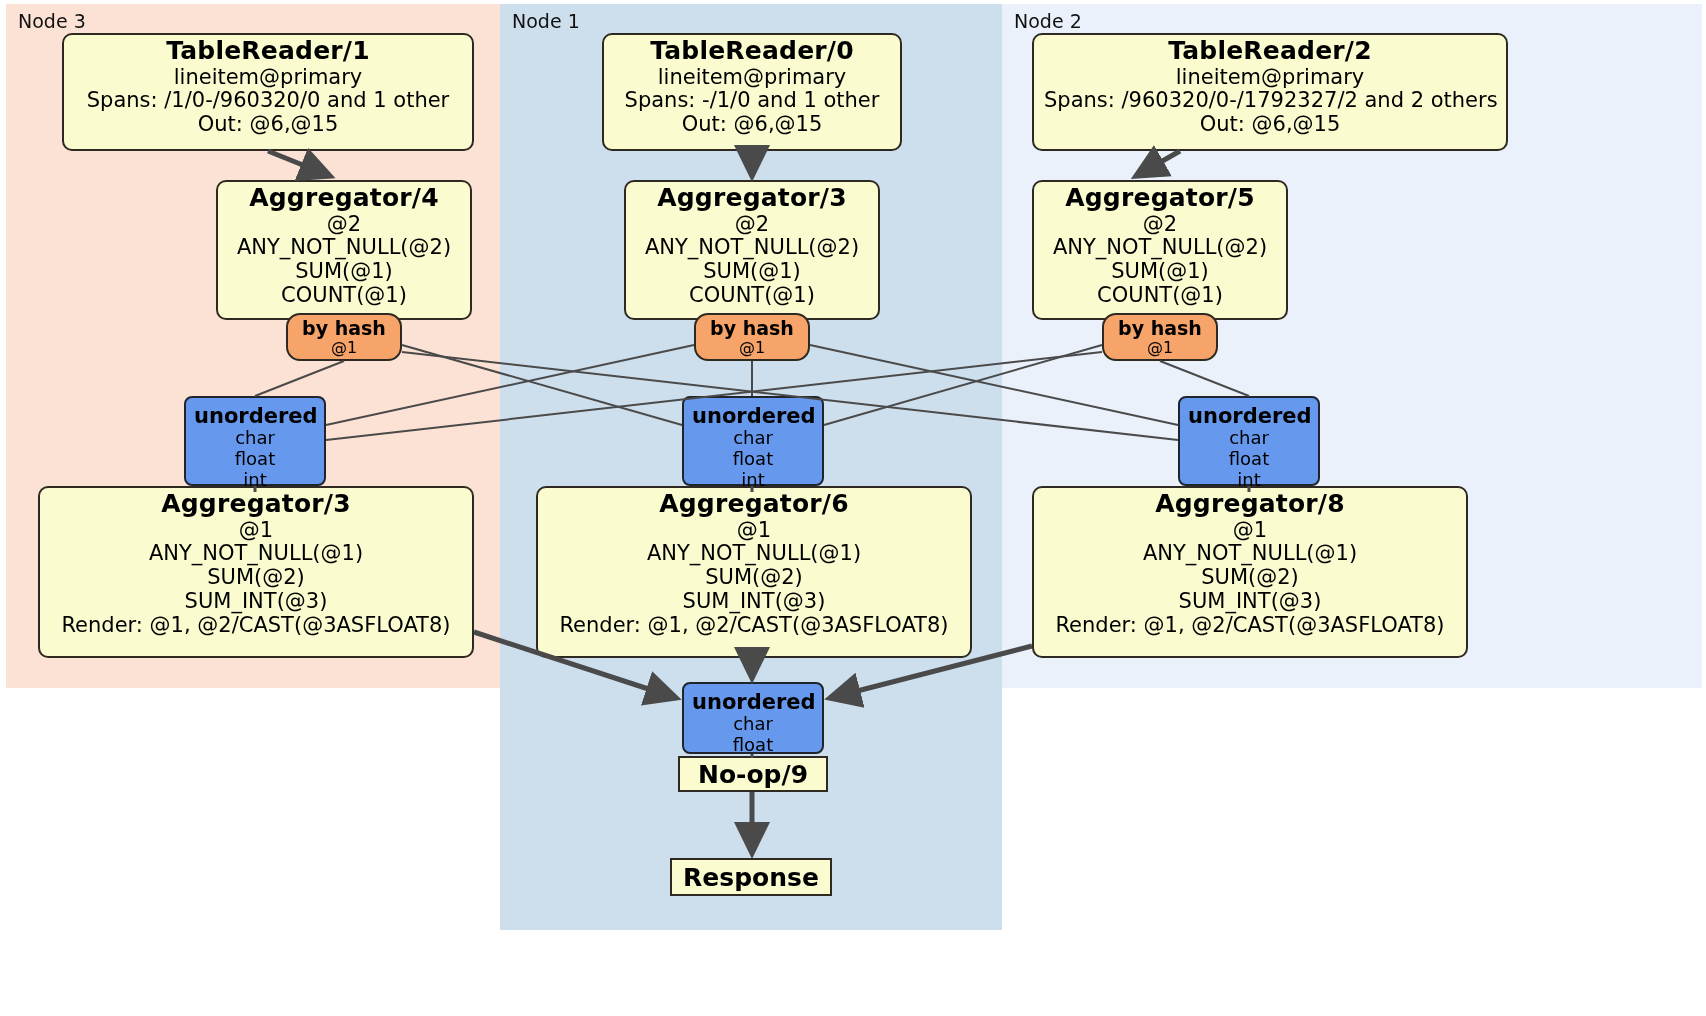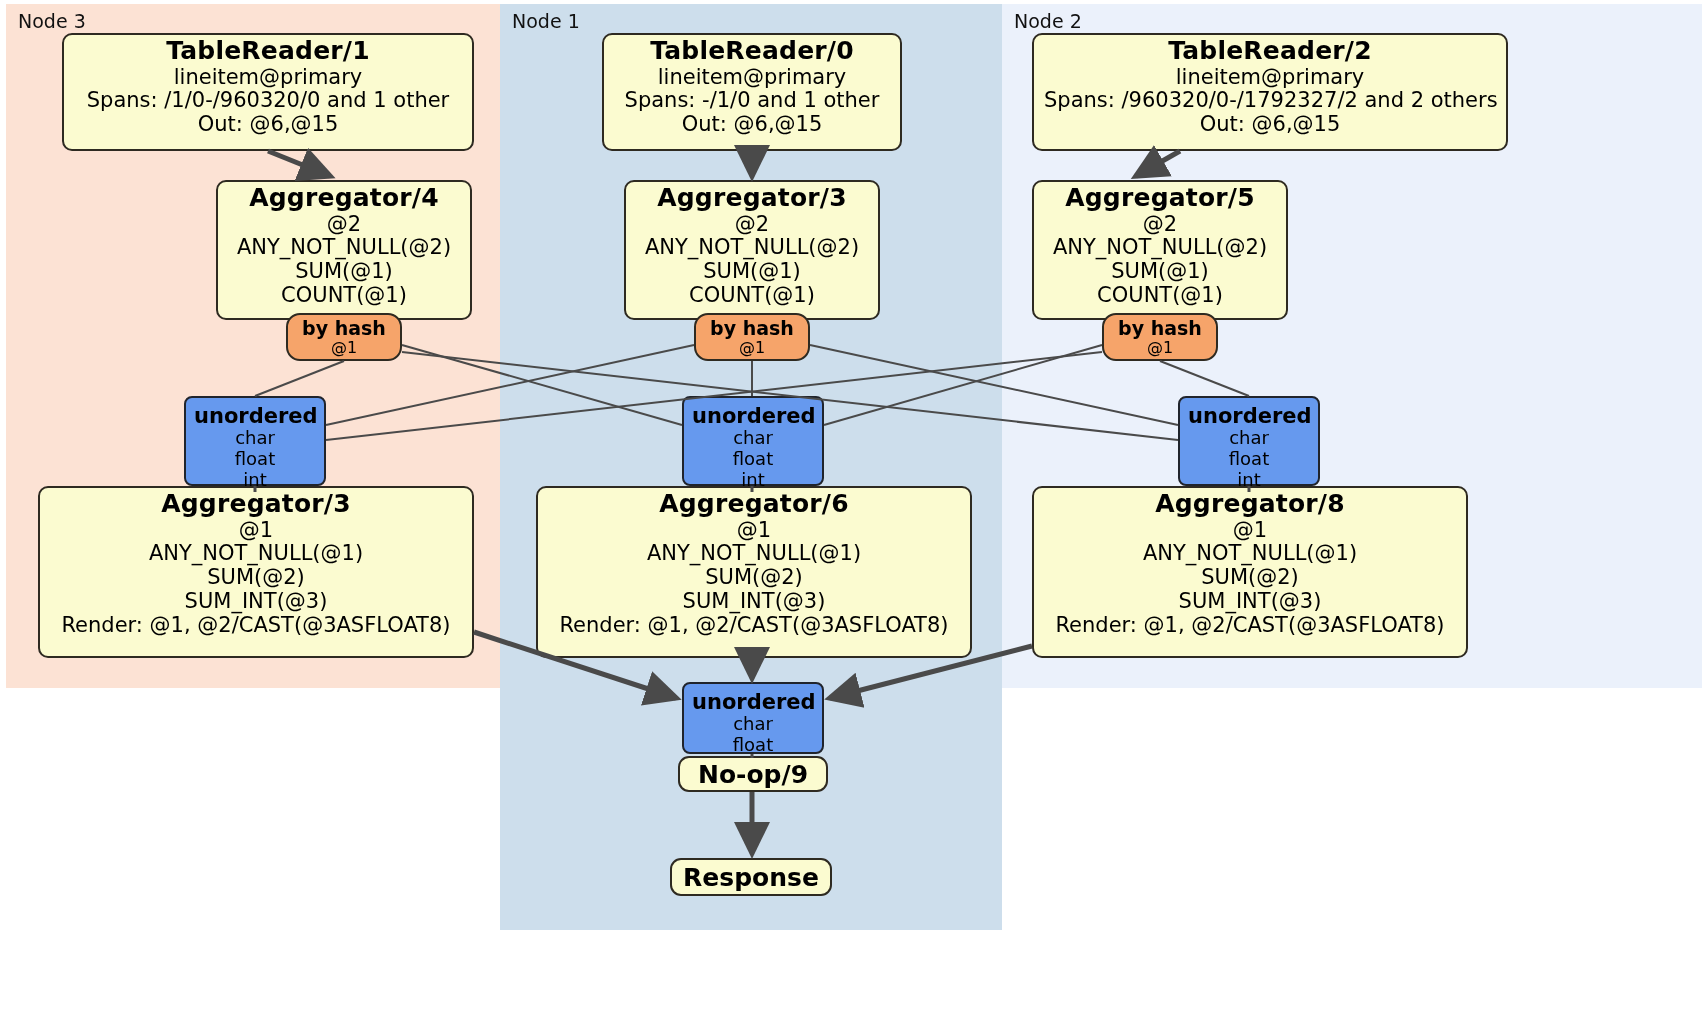--- a/index.html
+++ b/index.html
@@ -105,21 +105,21 @@
   .router .det {
     font-size: 16px;
     white-space: nowrap;
   }
 
   .simple-box {
     position: absolute;
     box-sizing: border-box;
     background: #fbfbd0;
     border: 2px solid #2e2a21;
-    border-radius: 11px;
+    border-radius: 0;
     text-align: center;
     color: #000000;
     display: flex;
     align-items: center;
     justify-content: center;
   }
   .simple-box .title {
     font-weight: bold;
     font-size: 25px;
     white-space: nowrap;

